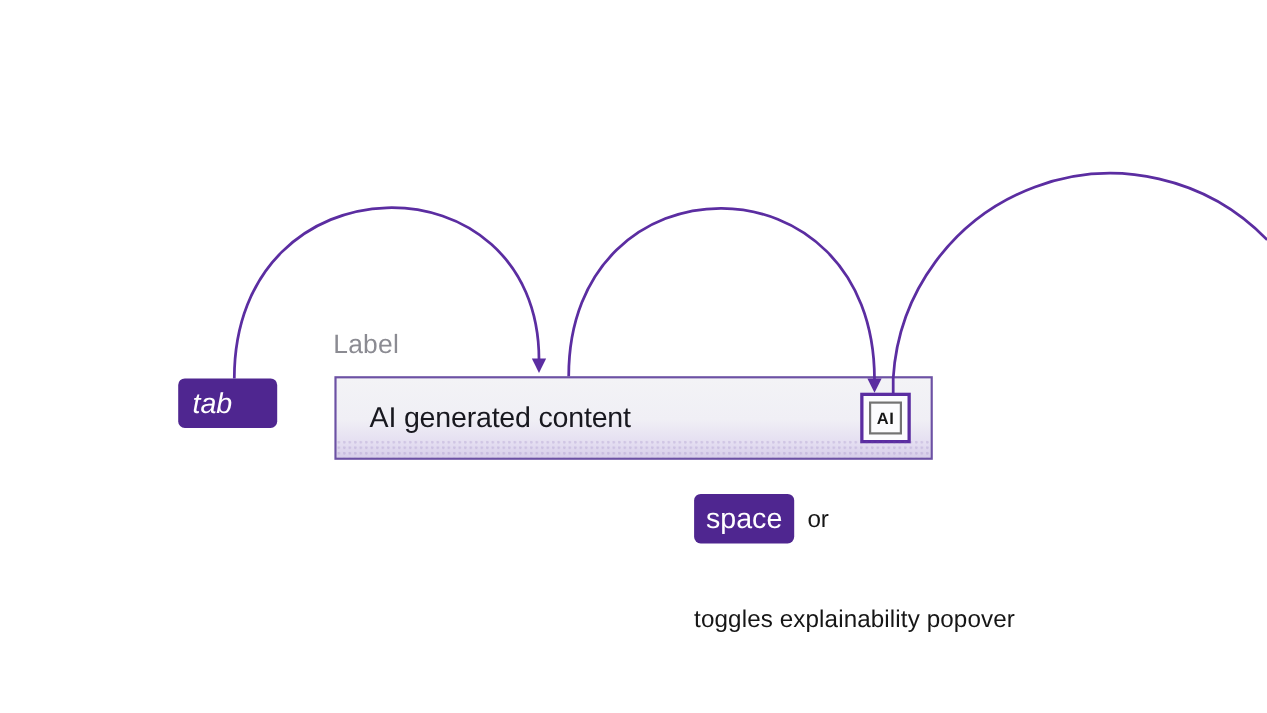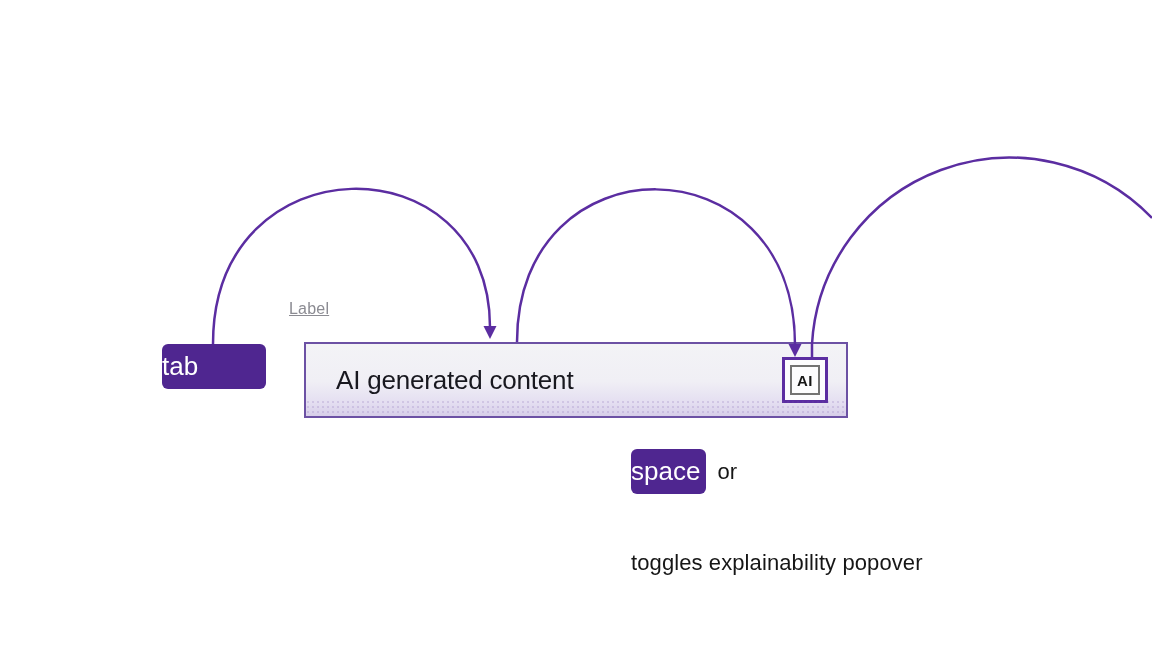--- a/index.html
+++ b/index.html
@@ -7,31 +7,31 @@
     position:relative;width:1152px;height:648px;overflow:hidden;background:#fff;
     font-family:"Liberation Sans","DejaVu Sans",sans-serif;
   }
   .arcs{position:absolute;left:0;top:0;z-index:5;pointer-events:none;}
 
   .keycap{
     position:absolute;height:45px;border-radius:6px;
     background:var(--c-key,#4f2690);color:#fff;
     font-size:26px;line-height:45px;box-sizing:border-box;
   }
-  .key-tab{left:162px;top:344px;width:104px;padding-left:0;}
-  .key-space{left:631px;top:449px;width:75px;}
+  .key-tab{left:162px;top:344px;width:90px;padding-left:13px;font-style:italic;}
+  .key-space{left:631px;top:449px;width:91px;text-align:center;}
   .key-enter{left:762px;top:449px;width:95px;text-align:center;}
   .or-text{
-    position:absolute;left:713px;top:449px;width:24px;height:45px;
-    line-height:45px;text-align:right;font-size:22px;color:var(--c-text,#161616);
+    position:absolute;left:734px;top:449px;width:24px;height:45px;
+    line-height:45px;text-align:left;font-size:22px;color:var(--c-text,#161616);
   }
 
   .field-label{
-    position:absolute;left:289px;top:300px;font-size:16px;
-    color:var(--c-label,#8b8b92);letter-spacing:.2px;text-decoration:underline;
+    position:absolute;left:303px;top:300px;font-size:24px;
+    color:var(--c-label,#8b8b92);letter-spacing:.2px;
   }
   .ai-field{
     position:absolute;left:304px;top:342px;width:544px;height:76px;
     box-sizing:border-box;border:2px solid var(--c-field_border,#6c51a4);
     background:linear-gradient(180deg,#f3f3f6 0%,#f0eff5 52%,#e4def1 82%,#d7cee9 100%);
   }
   .ai-field::after{ 
     content:"";position:absolute;left:0;right:0;bottom:0;height:16px;
     background-image:radial-gradient(circle at 2px 2px,rgba(110,81,168,.22) 1px,transparent 1.4px);
     background-size:5px 5px;opacity:.8;

